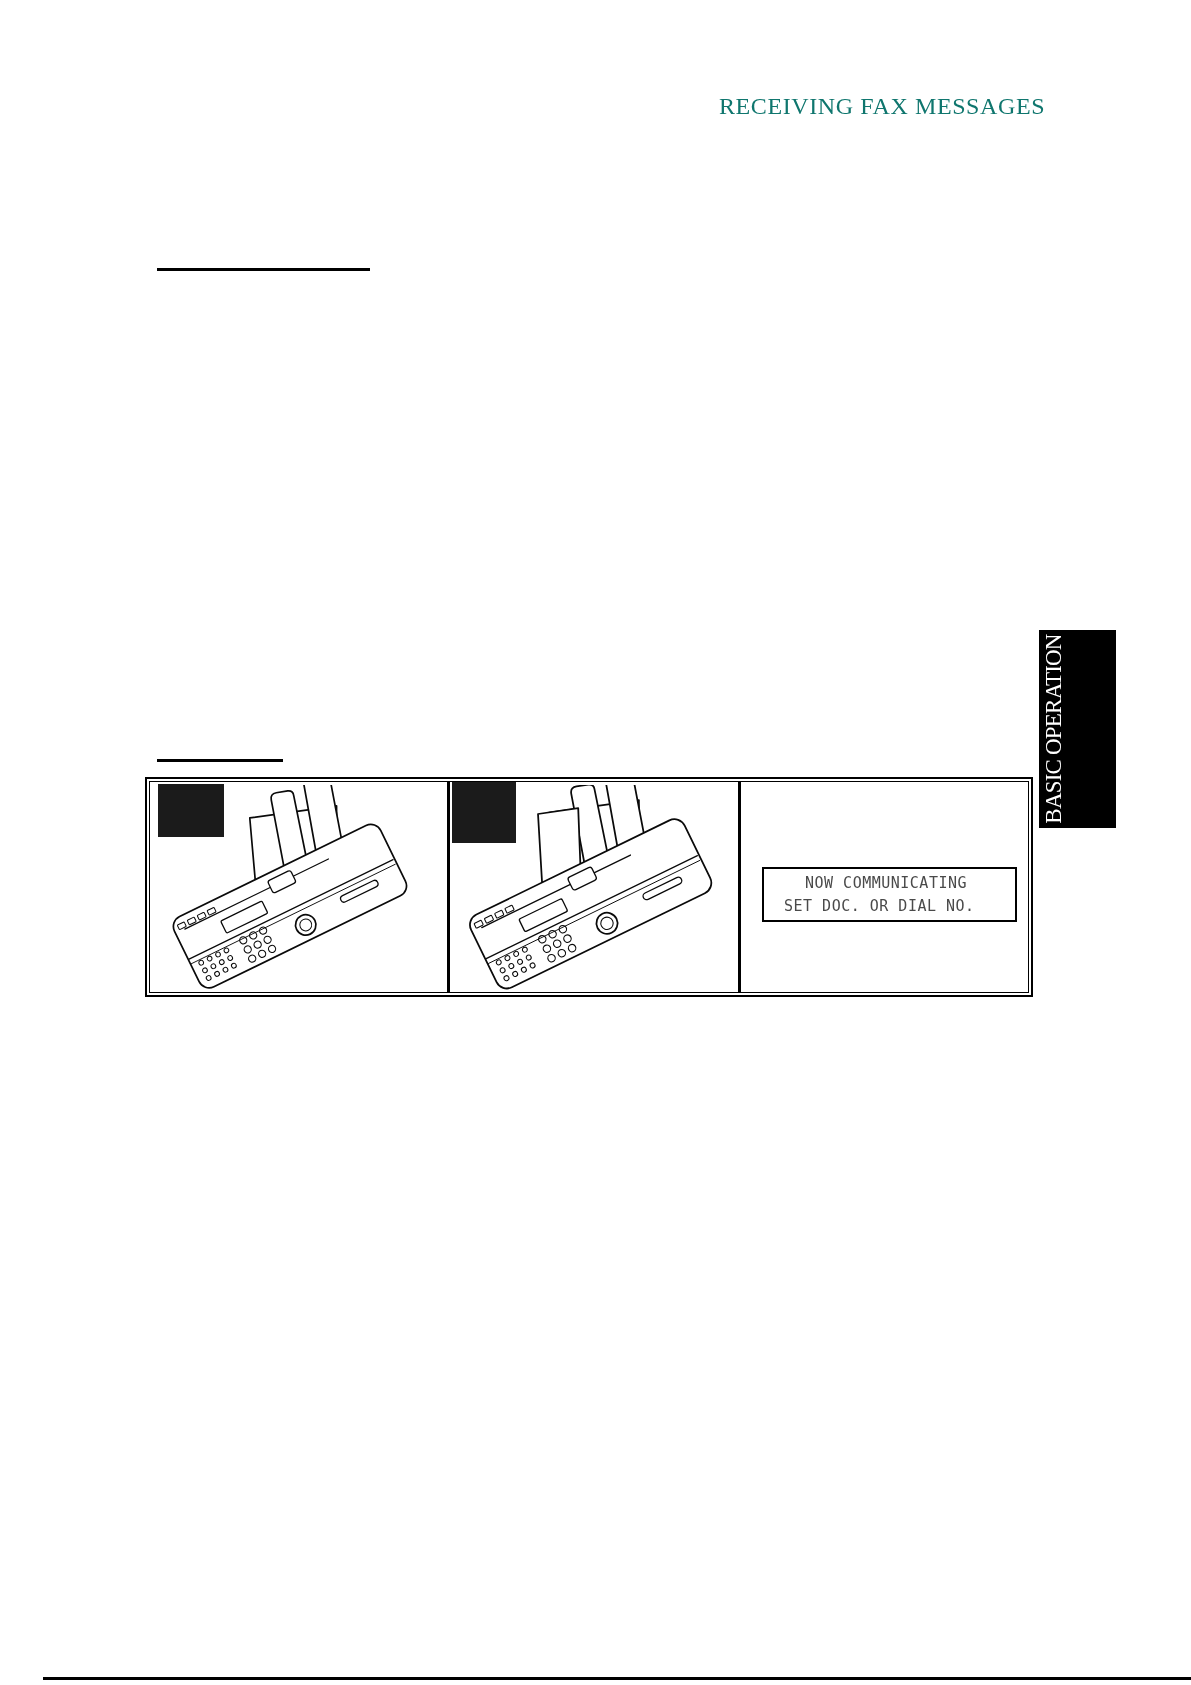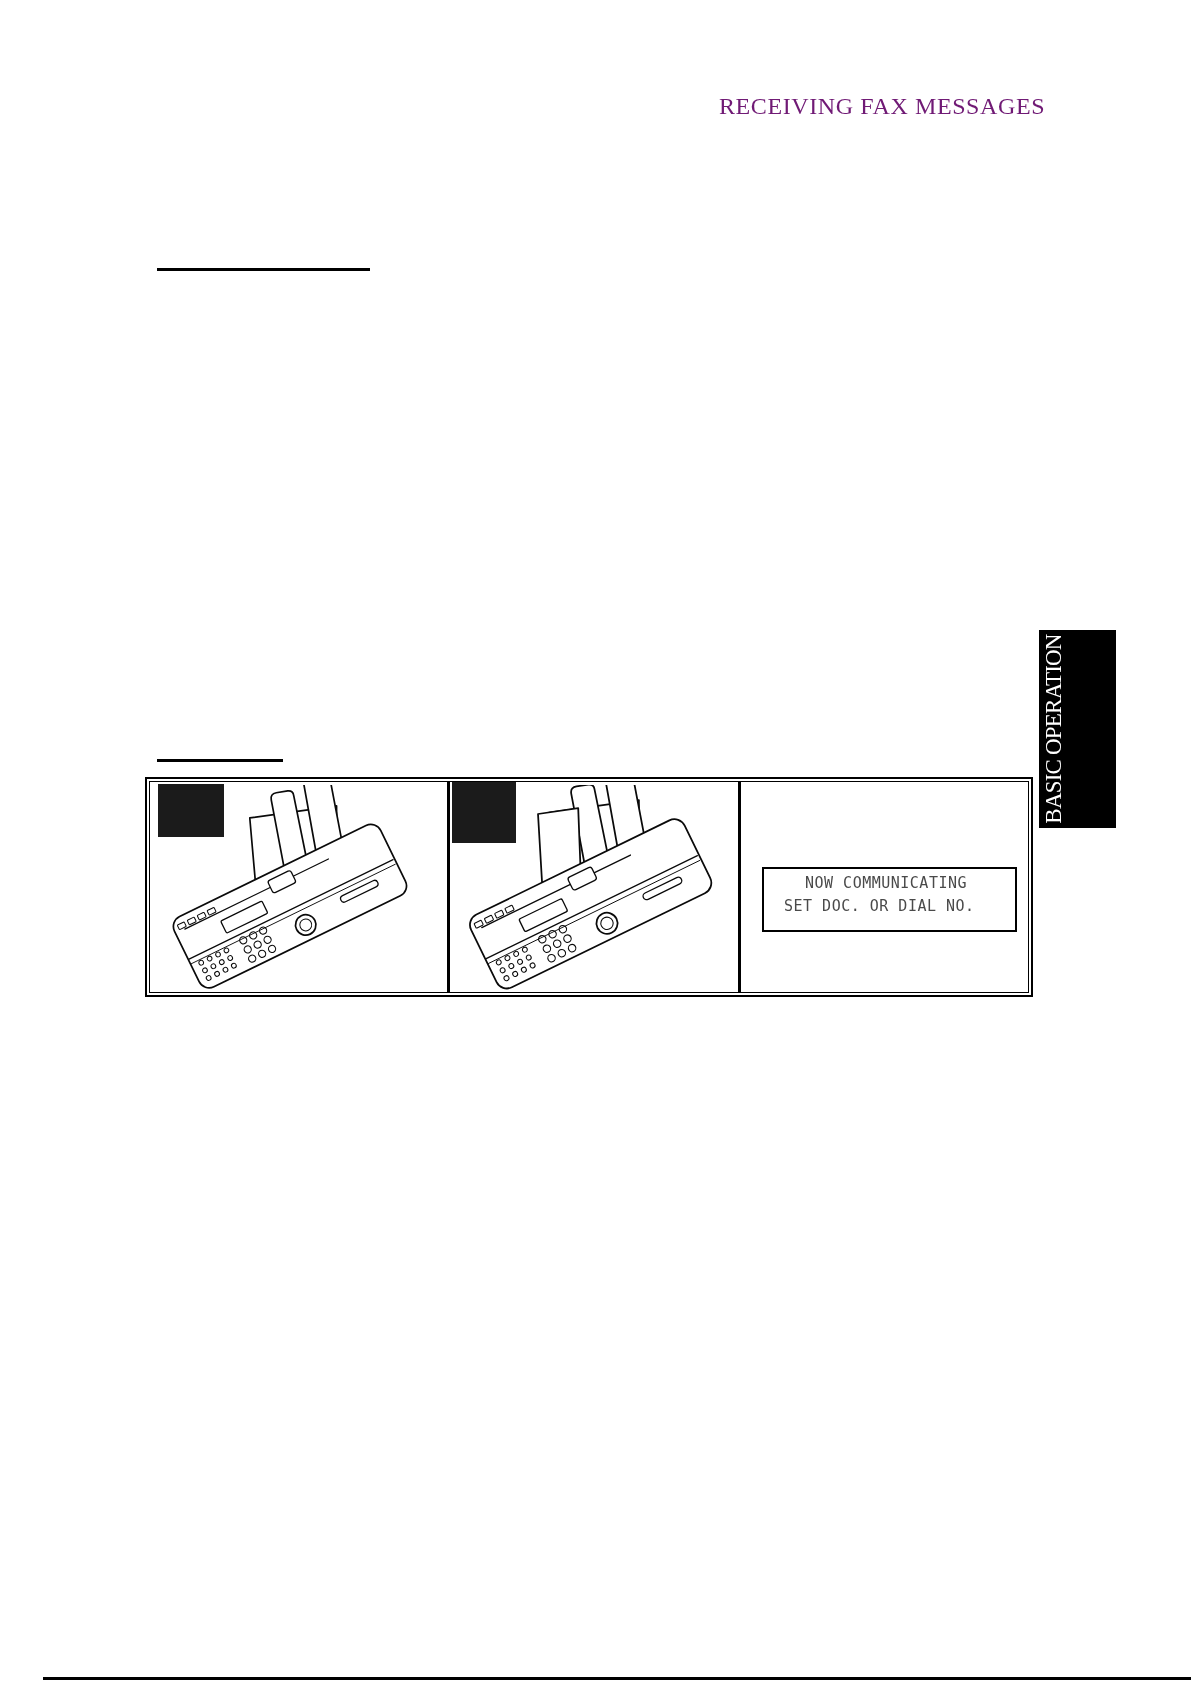--- a/index.html
+++ b/index.html
@@ -11,21 +11,21 @@
     font-family:"Liberation Serif", serif;
     overflow:hidden;
   }
 
   
   .page-title {
     position:absolute;
     left:719px; top:93px;
     font-size:24px;
     letter-spacing:0.6px;
-    color:#701a75;
+    color:#0f766e;
     white-space:nowrap;
     line-height:1.1;
   }
 
   
   .rule { position:absolute; background:#000; }
   .rule-1 { left:157px; top:268px; width:213px; height:3px; }
   .rule-2 { left:157px; top:759px; width:126px; height:3px; }
 
   
@@ -58,21 +58,21 @@
   .step-box-1 { left:11px;  top:5px; width:66px; height:53px; }
   .step-box-2 { left:305px; top:3px; width:64px; height:61px; }
 
   .fax-svg { position:absolute; left:0; top:2px; width:100%; height:206px; }
   .fax-svg path, .fax-svg rect, .fax-svg circle, .fax-svg line { stroke:#0a0a0a; }
 
   
   .lcd {
     position:absolute;
     left:615px; top:88px;
-    width:255px; height:65px;
+    width:255px; height:55px;
     border:2px solid #000;
     box-sizing:border-box;
     background:#fff;
   }
   .lcd-line {
     font-family:"DejaVu Sans Mono", monospace;
     font-size:15px;
     letter-spacing:0.5px;
     color:#4a4a4a;
     line-height:23px;

